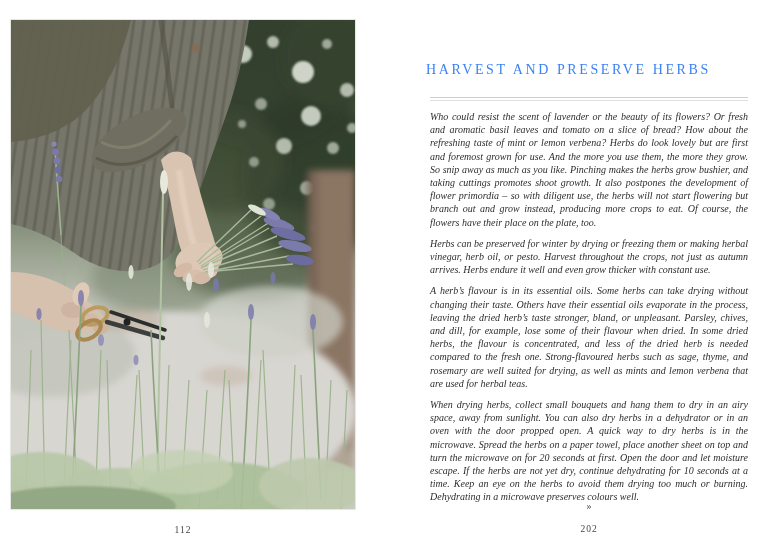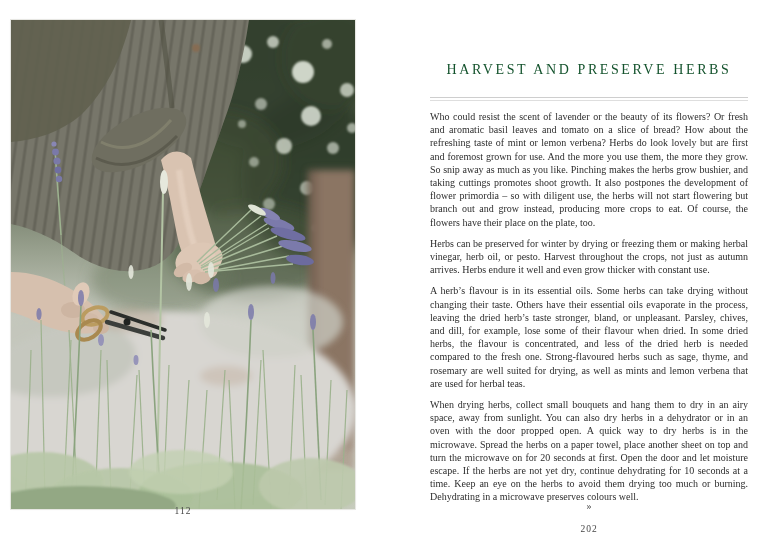--- a/index.html
+++ b/index.html
@@ -14,38 +14,38 @@
   .photo{
     position:absolute;left:11px;top:20px;width:344px;height:489px;margin:0;
     outline:1px solid #e7e7e3;box-shadow:0 0 3px rgba(0,0,0,.05);
     overflow:hidden;background:#cfd2c8;
   }
   .photo svg{display:block;width:344px;height:489px;}
   .pagenum{
     position:absolute;text-align:center;
     font-size:9.5px;letter-spacing:1px;color:#454545;
   }
-  .pagenum-left{left:11px;top:506px;width:344px;font-family:Liberation Serif, serif;}
+  .pagenum-left{left:11px;top:525px;width:344px;font-family:Liberation Serif, serif;}
 
   
   .chapter-title{
     position:absolute;left:426px;top:62px;width:326px;margin:0;
-    text-align:center;font-weight:normal;
-    font-size:14px;letter-spacing:2.6px;color:#14532d;white-space:nowrap;
+    font-weight:normal;
+    font-size:14px;letter-spacing:2.6px;color:#3b82f6;white-space:nowrap;
   }
   .title-rule{
     position:absolute;left:430px;top:97px;width:318px;height:2px;
     border-top:1px solid #cecece;border-bottom:1px solid #dedede;
   }
   .body-text{
     position:absolute;left:430px;top:110px;width:318px;
     font-size:10px;line-height:13.2px;color:#2d2d2d;
     text-align:justify;
   }
-  .body-text p{margin:0 0 8px 0;}
+  .body-text p{margin:0 0 8px 0;font-style:italic;}
   .continuation{
     position:absolute;left:430px;top:500px;width:318px;
     text-align:center;font-size:10px;color:#4a4a4a;
   }
   .pagenum-right{left:430px;top:524px;width:318px;}
 </style>
 </head>
 <body>
 
 <div class="spread">

